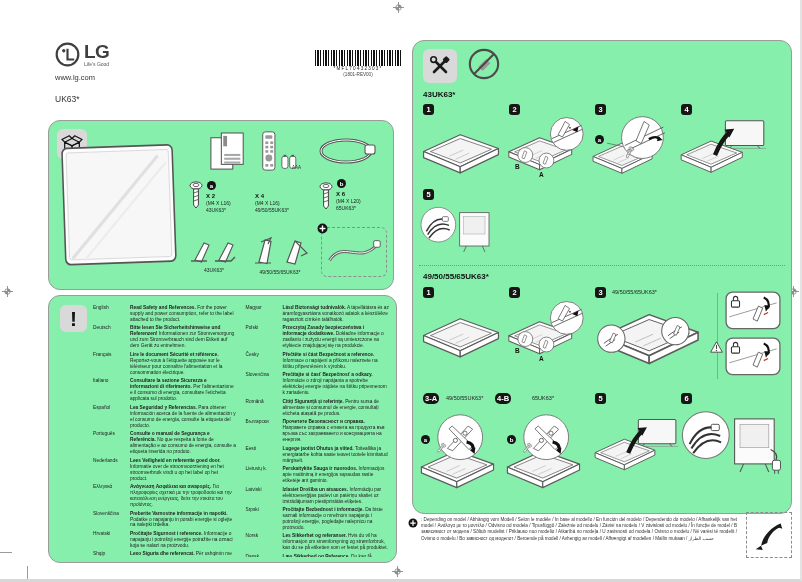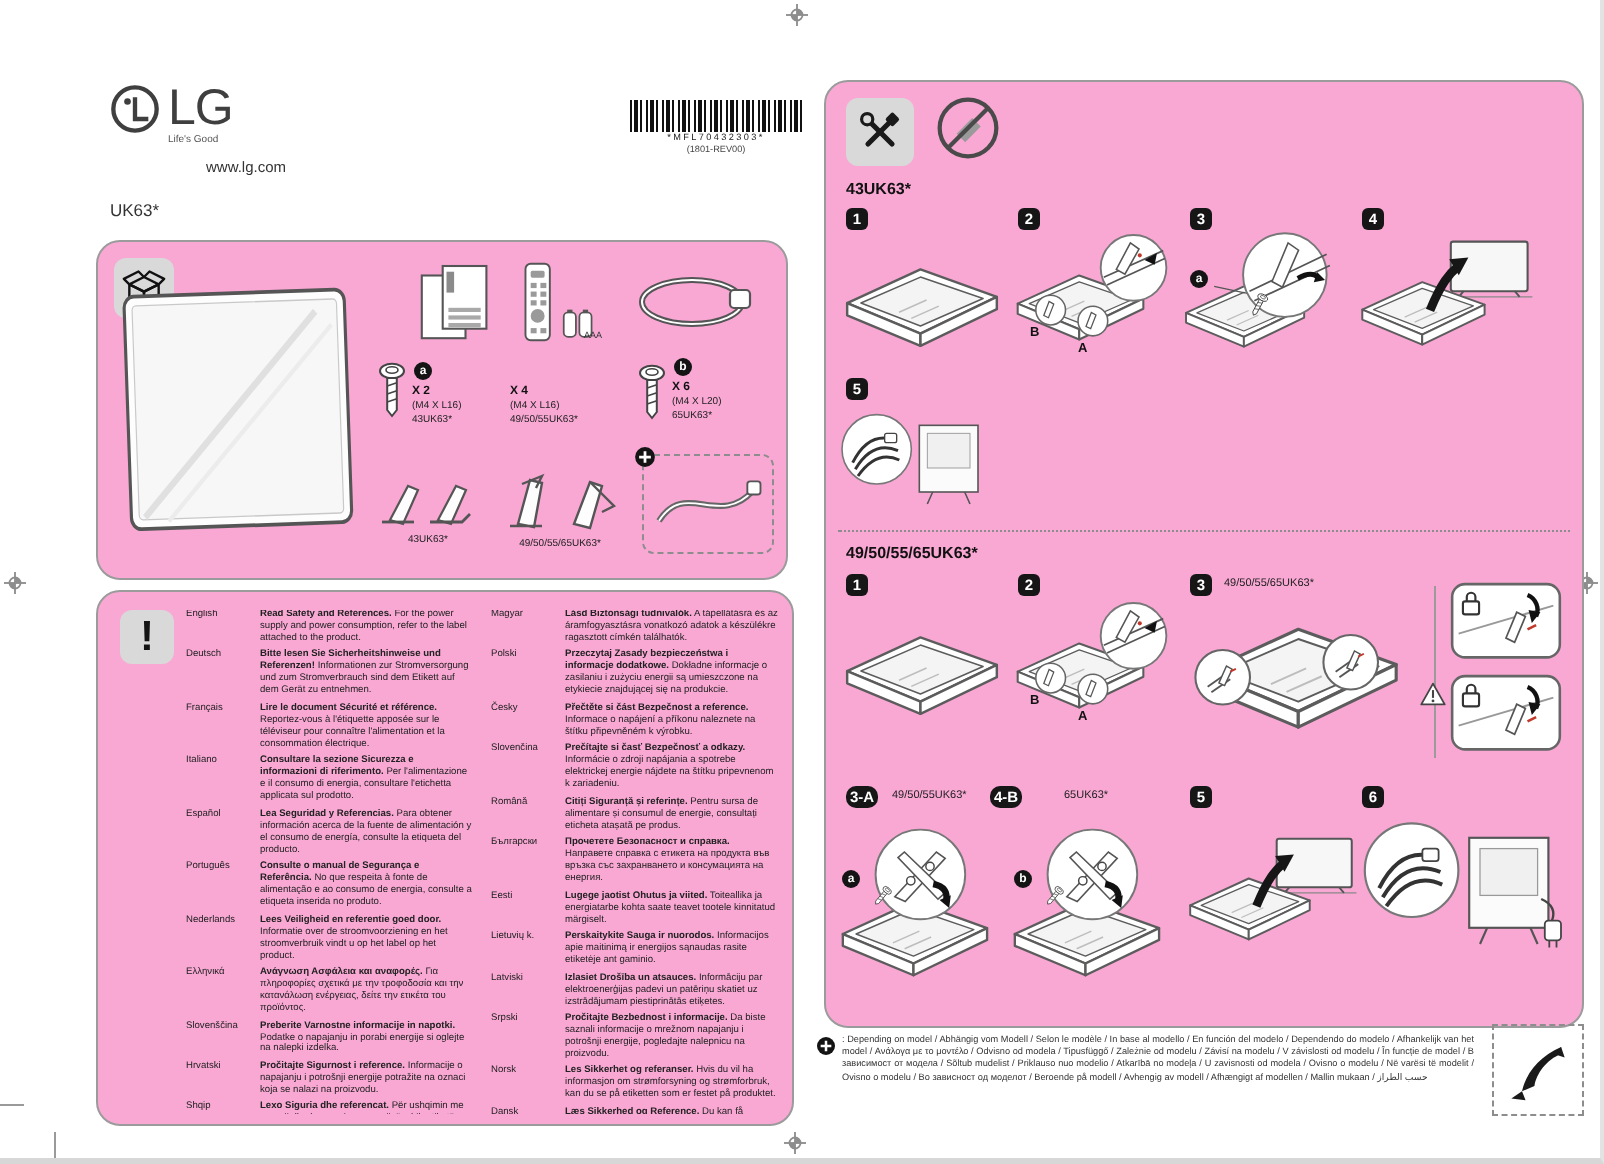--- a/index.html
+++ b/index.html
@@ -5,31 +5,31 @@
   html,body{margin:0;padding:0;background:#ffffff;}
   .page{position:relative;width:802px;height:582px;background:#fff;overflow:hidden;
         font-family:"Liberation Sans","DejaVu Sans",sans-serif;color:#222;
         border-right:2px solid #e3e3e3;border-bottom:3px solid #d7d7d7;box-sizing:border-box;}
   .abs{position:absolute;}
   
   .regmark{width:11px;height:11px;}
   .cropline{background:#9a9a9a;}
   
   .logo-row{display:flex;align-items:flex-start;gap:4px;}
-  .logo-text{font-size:25px;font-weight:normal;color:#3f3f3f;letter-spacing:-.5px;line-height:1;}
+  .logo-text{font-size:19px;font-weight:bold;color:#3f3f3f;letter-spacing:-.5px;line-height:1;}
   .slogan{font-size:5px;color:#555;}
-  .website{font-size:7.5px;color:#333;margin-left:48px;}
+  .website{font-size:7.5px;color:#333;}
   .model{font-size:8.5px;color:#333;}
   
   .barcode-bars{width:86px;height:16px;
     background:repeating-linear-gradient(90deg,#111 0 1px,#fff 1px 2px,#111 2px 4px,#fff 4px 5px,#111 5px 6px,#fff 6px 8px);}
   .barcode-code{font-size:4.6px;letter-spacing:1.2px;text-align:center;color:#222;}
   .barcode-rev{font-size:4.6px;text-align:center;color:#444;margin-top:1px;}
   
-  .round-box{border:1.2px solid #9b9b9b;border-radius:12px;background:#f9a8d4;}
+  .round-box{border:1.2px solid #9b9b9b;border-radius:12px;background:#86efac;}
   .icon-tile{background:#d9d9d9;border-radius:6px;display:flex;align-items:center;justify-content:center;}
   .tiny{font-size:5px;line-height:1.3;color:#222;}
   .tiny-b{font-size:6px;font-weight:bold;color:#111;line-height:1.2;}
   .marker-dot{display:inline-flex;width:9px;height:9px;border-radius:50%;background:#141414;color:#fff;
     font-size:6px;font-weight:bold;align-items:center;justify-content:center;line-height:1;}
   .marker-dot:empty{display:none;}
   
   .lang-cols{position:absolute;left:44px;top:9px;right:7px;bottom:5px;display:flex;gap:9px;overflow:hidden;}
   .lang-col{flex:1;min-width:0;}
   .lrow{display:flex;gap:4px;margin-bottom:2.5px;}

